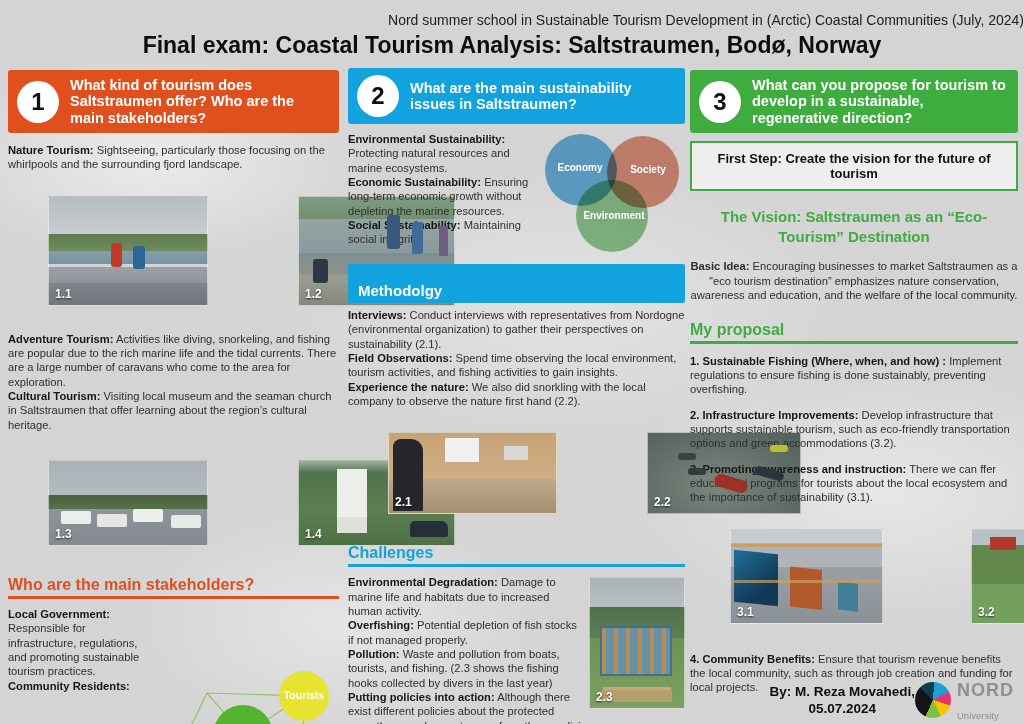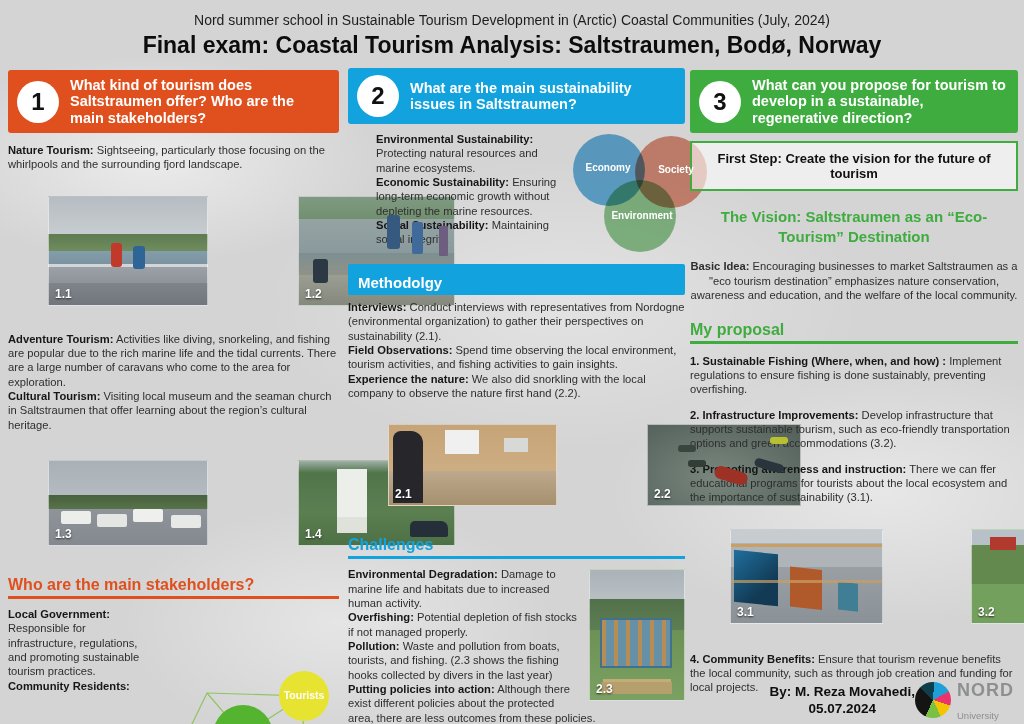--- a/index.html
+++ b/index.html
@@ -6,21 +6,21 @@
   .poster{
     position:relative;width:1024px;height:724px;overflow:hidden;
     font-family:"Liberation Sans",sans-serif;color:#2e2e2e;
     background-color:#d3d4d3;
     background-image:
       radial-gradient(ellipse 320px 150px at 15% 22%, rgba(255,255,255,.55), rgba(255,255,255,0) 70%),
       radial-gradient(ellipse 430px 210px at 55% 42%, rgba(255,255,255,.35), rgba(255,255,255,0) 70%),
       radial-gradient(ellipse 390px 190px at 86% 68%, rgba(255,255,255,.45), rgba(255,255,255,0) 70%),
       radial-gradient(ellipse 310px 170px at 33% 86%, rgba(255,255,255,.4), rgba(255,255,255,0) 70%);
   }
-  .head-sub{position:absolute;top:12px;left:0;width:100%;text-align:center;font-size:14px;color:#1d1d1d;}
+  .head-sub{position:absolute;top:12px;left:0;width:100%;text-align:right;font-size:14px;color:#1d1d1d;}
   .head-title{position:absolute;top:32px;left:0;width:100%;text-align:center;font-size:23px;font-weight:bold;color:#0c0c0c;}
 
   .col{position:absolute;top:70px;}
   .col1{left:8px;width:331px;}
   .col2{left:348px;width:337px;top:68px;}
   .col3{left:690px;width:328px;}
 
   .qbar{display:flex;align-items:center;border-radius:3px;}
   .qbar1{background:#E0501E;}
   .qbar2{background:#12A2DE;}
@@ -83,32 +83,32 @@
   .stake-block{margin-top:8px;}
   .bubble-diagram{float:right;width:186px;height:138px;margin:56px 0 0 6px;position:relative;}
   .bd-lines{position:absolute;left:0;top:0;width:100%;height:100%;z-index:0;}
   .bd-node{position:absolute;border-radius:50%;color:#fff;font-weight:bold;display:flex;align-items:center;justify-content:center;text-align:center;z-index:1;line-height:1.1;padding:2px;box-sizing:border-box;}
   .bd-bus{left:26px;top:2px;width:56px;height:56px;background:#E6218A;font-size:8.5px;}
   .bd-tour{left:126px;top:8px;width:50px;height:50px;background:#E7E431;font-size:10.5px;}
   .bd-comm{left:60px;top:42px;width:60px;height:60px;background:#55B42F;font-size:10px;}
 
   
   .sus-row{display:flex;margin-top:8px;}
-  .sus-text{width:193px;flex-shrink:0;margin-left:28px;}
+  .sus-text{width:193px;flex-shrink:0;}
   .venn{position:relative;width:142px;height:120px;flex-shrink:0;margin-left:2px;margin-top:2px;}
   .vc{position:absolute;width:72px;height:72px;border-radius:50%;mix-blend-mode:multiply;opacity:.85;}
   .vc-econ{left:2px;top:0;background:#51A8DE;}
   .vc-soc{left:64px;top:2px;background:#DE8066;}
   .vc-env{left:33px;top:46px;background:#7CBE7D;}
   .vlabel{position:absolute;color:#fff;font-weight:bold;font-size:10px;z-index:2;text-align:center;}
   .vl-econ{left:6px;top:28px;width:62px;}
   .vl-soc{left:74px;top:30px;width:62px;}
   .vl-env{left:28px;top:76px;width:86px;}
 
-  .mbar{background:#12A2DE;color:#fff;font-weight:bold;font-size:15px;padding:10px 10px 4px;margin-top:10px;border-radius:2px;}
+  .mbar{background:#12A2DE;color:#fff;font-weight:bold;font-size:15px;padding:18px 10px 4px;margin-top:10px;border-radius:2px;}
 
   .first-step{border:2px solid #3FAC3F;background:rgba(255,255,255,.6);padding:8px 6px;margin-top:8px;
               text-align:center;font-weight:bold;font-size:13px;color:#101010;}
   .vision{margin-top:16px;text-align:center;color:#3FAC3F;font-weight:bold;font-size:15px;line-height:1.3;padding:0 14px;}
   .basic{margin-top:13px;text-align:center;font-size:11.2px;line-height:1.3;}
 
   .byline{position:absolute;right:10px;bottom:4px;display:flex;align-items:center;}
   .by-text{font-weight:bold;font-size:13.5px;text-align:center;line-height:1.3;color:#0e0e0e;}
   .logo{display:flex;align-items:center;gap:6px;}
   .logo-mark{width:36px;height:36px;border-radius:50%;flex-shrink:0;

